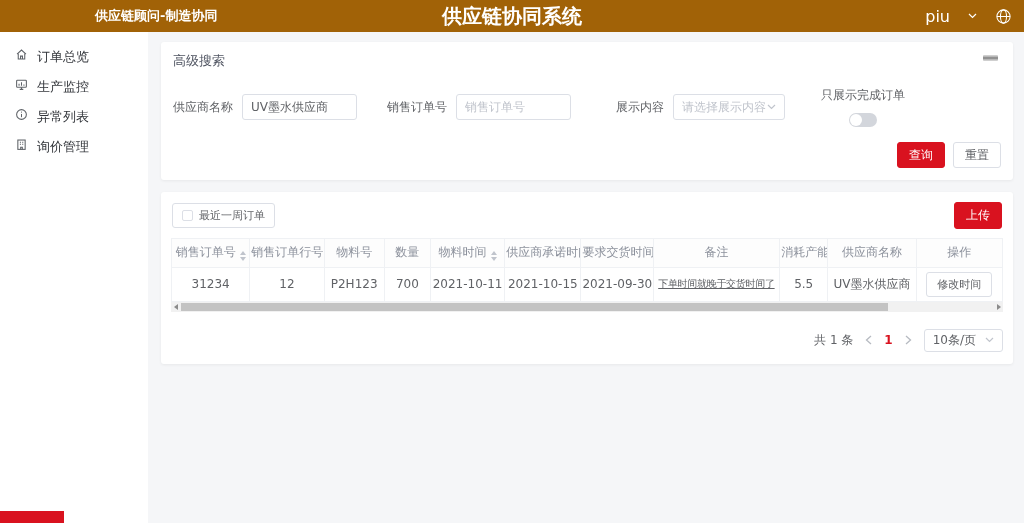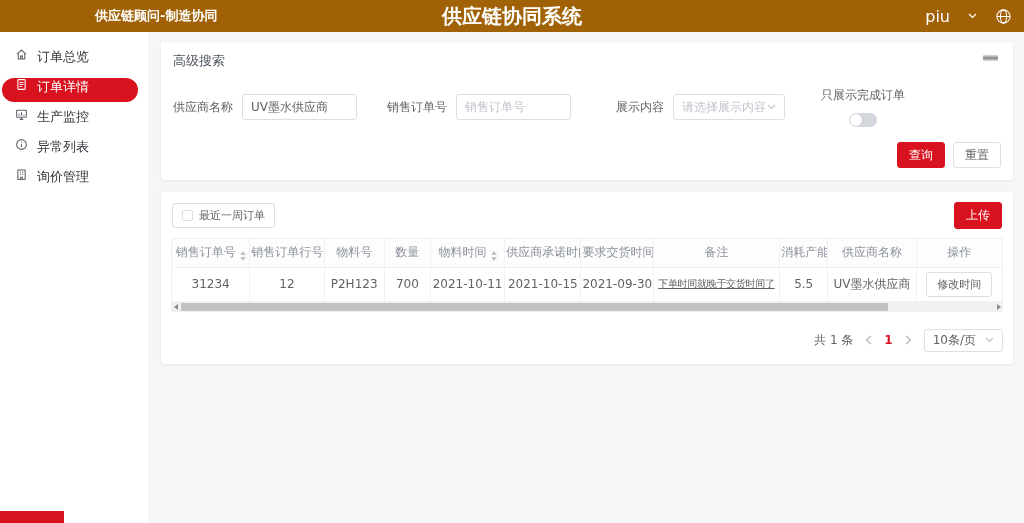--- a/index.html
+++ b/index.html
@@ -109,29 +109,20 @@
     <nav class="sidebar">
       <div class="menu-item">
         <span class="mi-icon">
           <svg viewBox="0 0 16 16" fill="none" stroke="currentColor" stroke-width="1.3">
               <path d="M2.5 7.5L8 2.5l5.5 5"></path>
               <path d="M4 6.8V13.5h8V6.8"></path>
               <path d="M6.8 13.5V10h2.4v3.5"></path>
             </svg>
         </span>
         <span class="mi-label">订单总览</span>
-      </div>
-      <div class="menu-item selected">
-        <span class="mi-icon">
-          <svg viewBox="0 0 16 16" fill="none" stroke="currentColor" stroke-width="1.3">
-              <rect x="3.5" y="2" width="9" height="12" rx="1"></rect>
-              <path d="M5.5 5.5h5M5.5 8h5M5.5 10.5h3"></path>
-            </svg>
-        </span>
-        <span class="mi-label">订单详情</span>
       </div>
       <div class="menu-item">
         <span class="mi-icon">
           <svg viewBox="0 0 16 16" fill="none" stroke="currentColor" stroke-width="1.3">
               <rect x="2" y="2.8" width="12" height="8.7" rx="1"></rect>
               <path d="M5 9.5V7.2M8 9.5V5.2M11 9.5V8"></path>
               <path d="M5.8 14h4.4M8 11.5V14"></path>
             </svg>
         </span>
         <span class="mi-label">生产监控</span>

